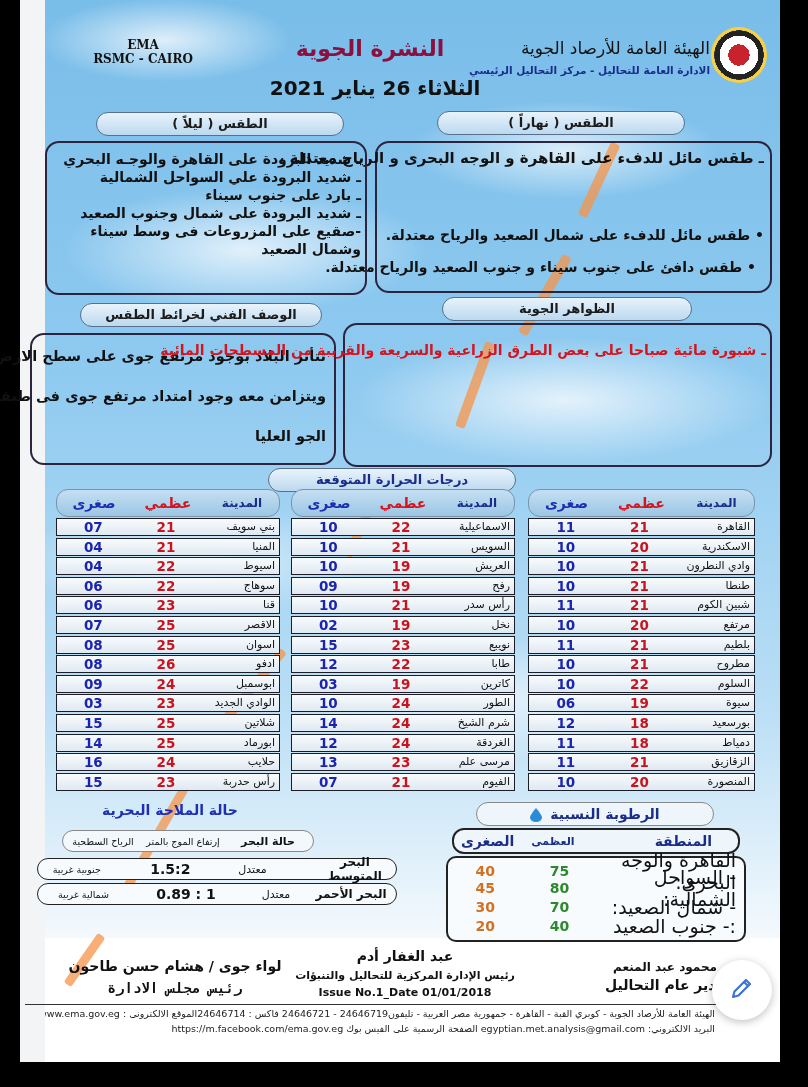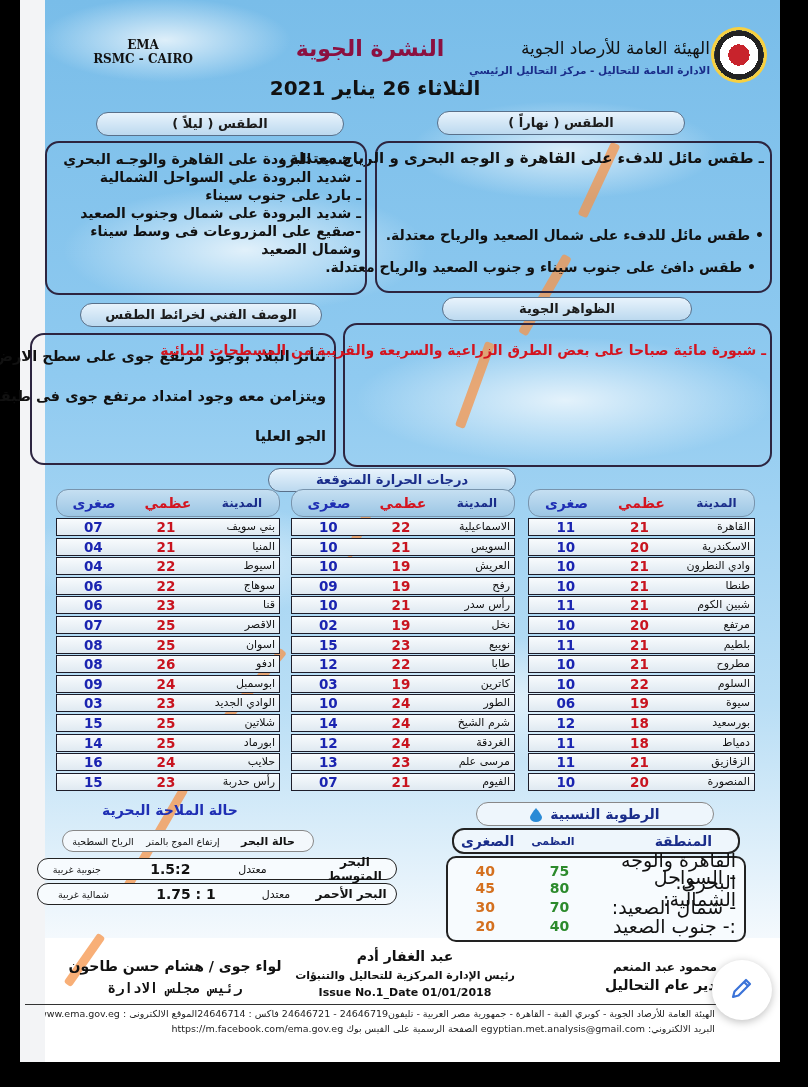--- a/index.html
+++ b/index.html
@@ -390,21 +390,21 @@
 </div>
 <div class="mrow" style="left:37px;top:858px;width:358px;">
   <span style="width:90px;font-size:12px;margin-left:34px;">البحر المتوسط</span>
   <span style="width:60px;font-size:11px;font-weight:normal;">معتدل</span>
   <span style="width:120px;font-size:14px;">1.5:2</span>
   <span style="width:85px;font-size:9.5px;font-weight:normal;">جنوبية غربية</span>
 </div>
 <div class="mrow" style="left:37px;top:883px;width:358px;">
   <span style="width:90px;font-size:12px;">البحر الأحمر</span>
   <span style="width:60px;font-size:11px;font-weight:normal;">معتدل</span>
-  <span style="width:120px;font-size:14px;">1 : 1.75</span>
+  <span style="width:120px;font-size:14px;">1 : 0.89</span>
   <span style="width:85px;font-size:9.5px;font-weight:normal;">شمالية غربية</span>
 </div>
 
 <div class="abs rtl" style="left:476px;top:802px;width:236px;height:22px;border:1.5px solid #888;border-radius:12px;background:#eef6fc;display:flex;align-items:center;justify-content:center;gap:8px;">
   <span class="hum-title">الرطوبة النسبية</span>
   <span style="display:inline-block;width:12px;height:14px;">
     <svg width="12" height="14" viewBox="0 0 12 14">
         <path d="M6 0 C6 0 0 7 0 9.5 A6 4.5 0 0 0 12 9.5 C12 7 6 0 6 0Z" fill="#2a8bd6"></path>
       </svg>
   </span>

